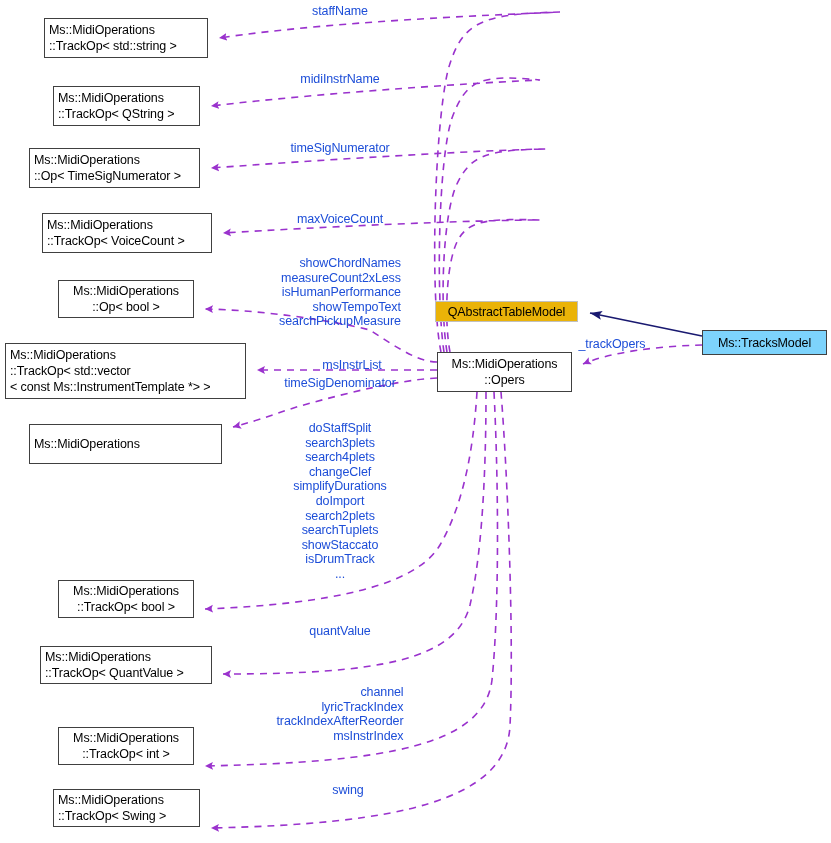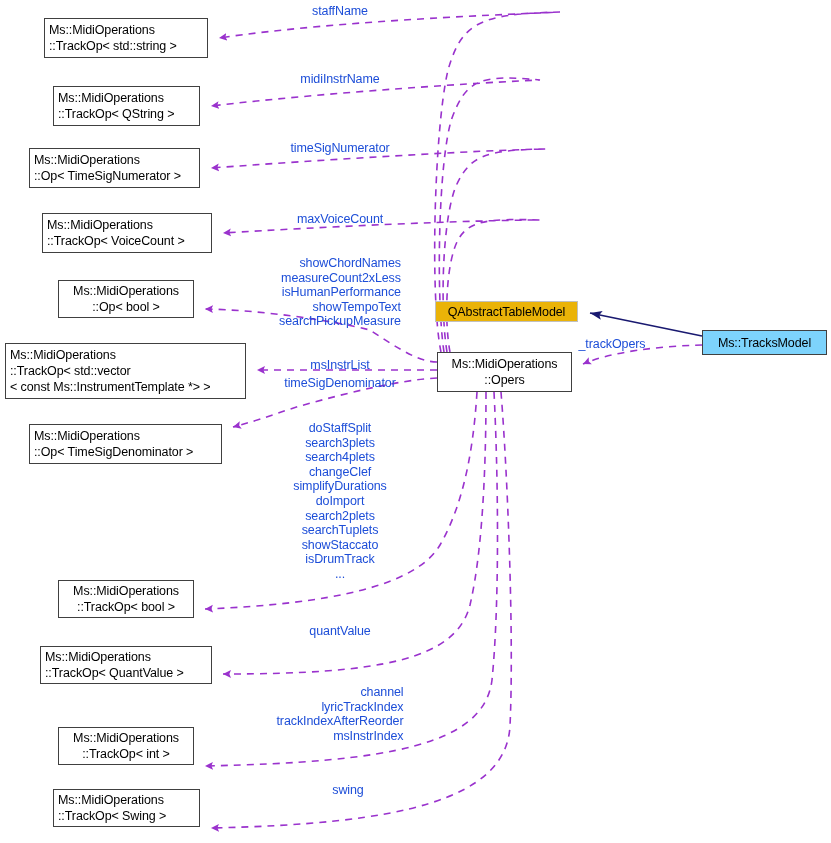--- a/index.html
+++ b/index.html
@@ -101,36 +101,36 @@
     </g>
   </svg>
 
   <div id="nodes">
       <div class="node left-align" style="left: 44px; top: 18px; width: 164px; height: 40px;"><span class="ln">Ms::MidiOperations</span><span class="ln">::TrackOp&lt; std::string &gt;</span></div>
       <div class="node left-align" style="left: 53px; top: 86px; width: 147px; height: 40px;"><span class="ln">Ms::MidiOperations</span><span class="ln">::TrackOp&lt; QString &gt;</span></div>
       <div class="node left-align" style="left: 29px; top: 148px; width: 171px; height: 40px;"><span class="ln">Ms::MidiOperations</span><span class="ln">::Op&lt; TimeSigNumerator &gt;</span></div>
       <div class="node left-align" style="left: 42px; top: 213px; width: 170px; height: 40px;"><span class="ln">Ms::MidiOperations</span><span class="ln">::TrackOp&lt; VoiceCount &gt;</span></div>
       <div class="node" style="left: 58px; top: 280px; width: 136px; height: 38px;"><span class="ln">Ms::MidiOperations</span><span class="ln">::Op&lt; bool &gt;</span></div>
       <div class="node left-align" style="left: 5px; top: 343px; width: 241px; height: 56px;"><span class="ln">Ms::MidiOperations</span><span class="ln">::TrackOp&lt; std::vector</span><span class="ln">&lt; const Ms::InstrumentTemplate *&gt; &gt;</span></div>
-      <div class="node left-align" style="left: 29px; top: 424px; width: 193px; height: 40px;"><span class="ln">Ms::MidiOperations</span><span class="ln">::Op&lt; TimeSigDenominator &gt;</span></div>
+      <div class="node left-align" style="left: 29px; top: 424px; width: 193px; height: 40px;"><span class="ln">Ms::MidiOperations</span></div>
       <div class="node" style="left: 58px; top: 580px; width: 136px; height: 38px;"><span class="ln">Ms::MidiOperations</span><span class="ln">::TrackOp&lt; bool &gt;</span></div>
       <div class="node left-align" style="left: 40px; top: 646px; width: 172px; height: 38px;"><span class="ln">Ms::MidiOperations</span><span class="ln">::TrackOp&lt; QuantValue &gt;</span></div>
       <div class="node" style="left: 58px; top: 727px; width: 136px; height: 38px;"><span class="ln">Ms::MidiOperations</span><span class="ln">::TrackOp&lt; int &gt;</span></div>
       <div class="node left-align" style="left: 53px; top: 789px; width: 147px; height: 38px;"><span class="ln">Ms::MidiOperations</span><span class="ln">::TrackOp&lt; Swing &gt;</span></div>
       <div class="node ext" style="left: 435px; top: 301px; width: 143px; height: 21px;"><span class="ln">QAbstractTableModel</span></div>
       <div class="node" style="left: 437px; top: 352px; width: 135px; height: 40px;"><span class="ln">Ms::MidiOperations</span><span class="ln">::Opers</span></div>
       <div class="node highlight" style="left: 702px; top: 330px; width: 125px; height: 25px;"><span class="ln">Ms::TracksModel</span></div>
     </div>
   <div id="labels">
       <div class="edge-label" style="left: 340px; top: 4px;"><div>staffName</div></div>
       <div class="edge-label" style="left: 340px; top: 72px;"><div>midiInstrName</div></div>
       <div class="edge-label" style="left: 340px; top: 141px;"><div>timeSigNumerator</div></div>
       <div class="edge-label" style="left: 340px; top: 212px;"><div>maxVoiceCount</div></div>
       <div class="edge-label" style="left: 340px; top: 256px; text-align: right;"><div>showChordNames</div><div>measureCount2xLess</div><div>isHumanPerformance</div><div>showTempoText</div><div>searchPickupMeasure</div></div>
-      <div class="edge-label" style="left: 340px; top: 358px;"><div>msInstrList</div></div>
+      <div class="edge-label" style="left: 352px; top: 358px;"><div>msInstrList</div></div>
       <div class="edge-label" style="left: 340px; top: 376px;"><div>timeSigDenominator</div></div>
       <div class="edge-label" style="left: 340px; top: 421px;"><div>doStaffSplit</div><div>search3plets</div><div>search4plets</div><div>changeClef</div><div>simplifyDurations</div><div>doImport</div><div>search2plets</div><div>searchTuplets</div><div>showStaccato</div><div>isDrumTrack</div><div>...</div></div>
       <div class="edge-label" style="left: 340px; top: 624px;"><div>quantValue</div></div>
       <div class="edge-label" style="left: 340px; top: 685px; text-align: right;"><div>channel</div><div>lyricTrackIndex</div><div>trackIndexAfterReorder</div><div>msInstrIndex</div></div>
       <div class="edge-label" style="left: 348px; top: 783px;"><div>swing</div></div>
       <div class="edge-label" style="left: 612px; top: 337px; text-align: center;"><div>_trackOpers</div></div>
     </div>
 
 </div>
 

